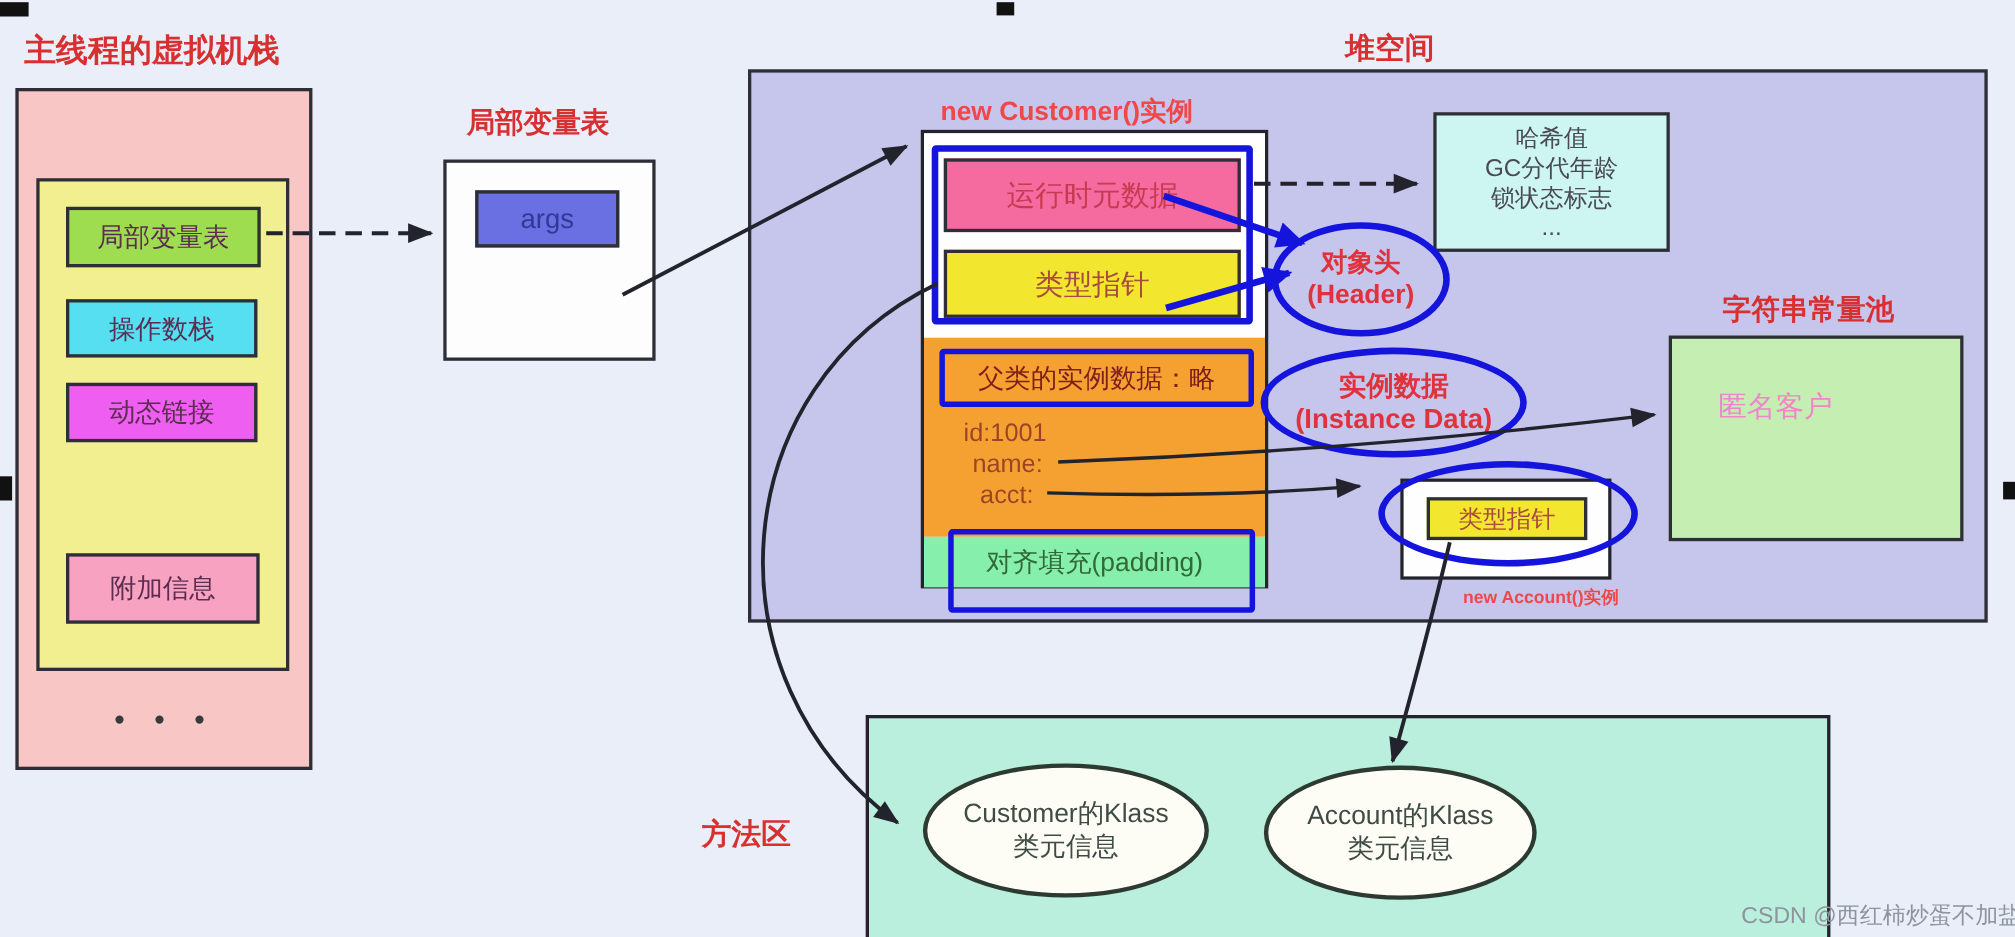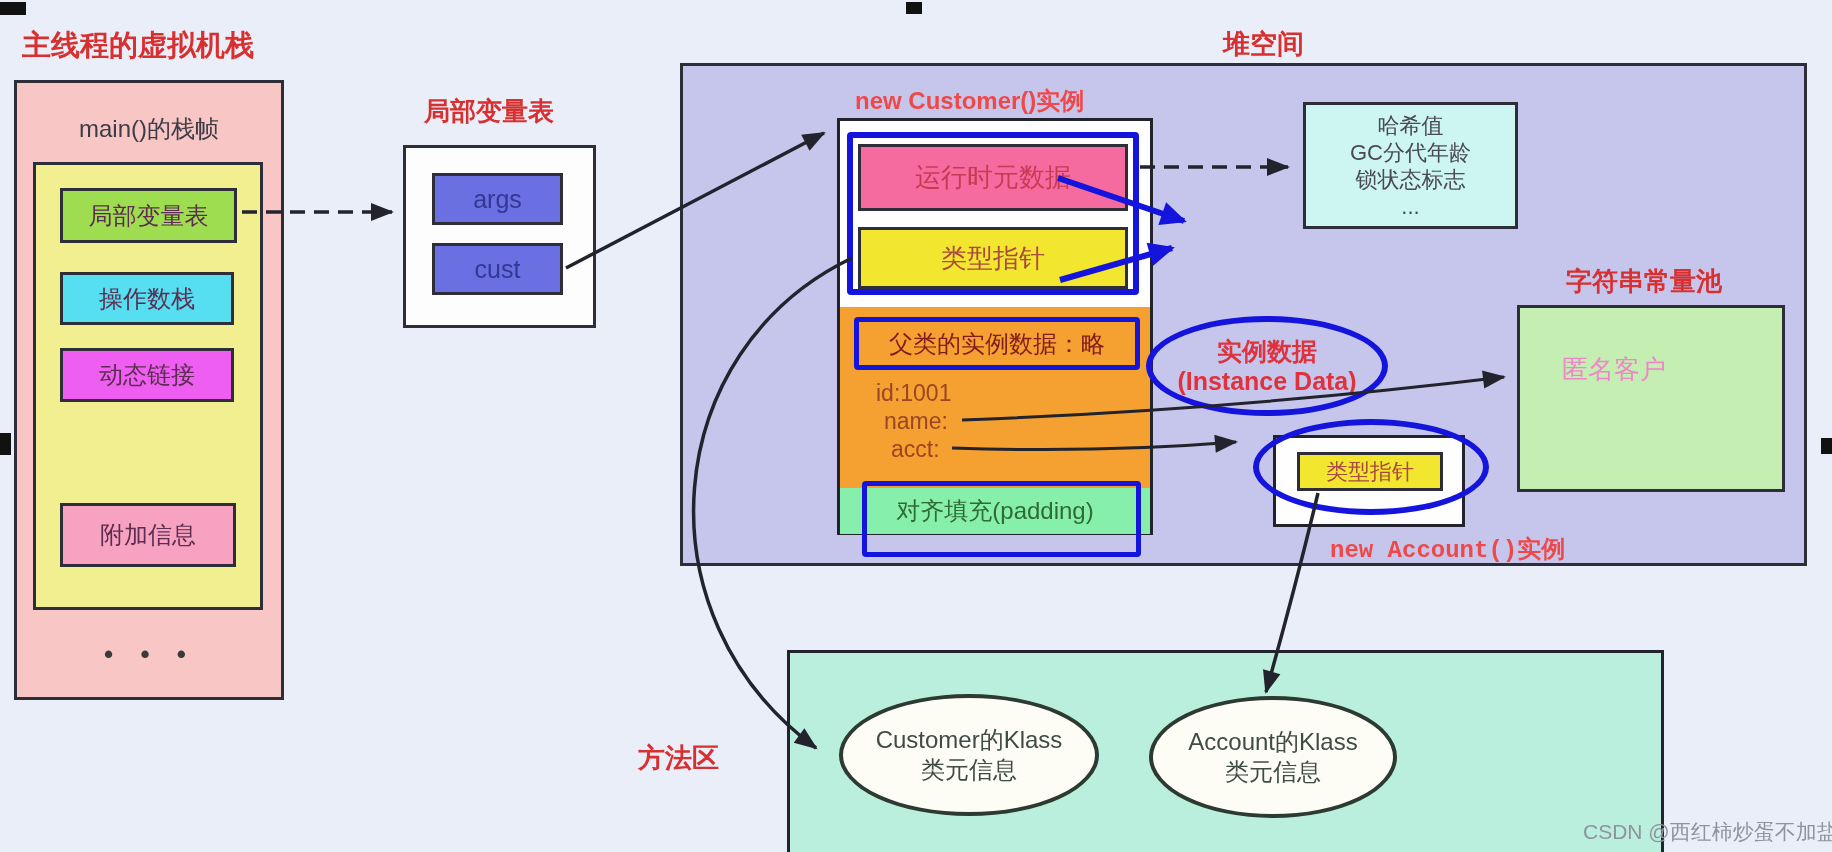--- a/index.html
+++ b/index.html
@@ -24,34 +24,32 @@
 <div id="canvas">
 
   <div class="handle" style="left:0;top:2px;width:26px;height:13px;"></div>
   <div class="handle" style="left:906px;top:2px;width:16px;height:12px;"></div>
   <div class="handle" style="left:0;top:433px;width:11px;height:22px;"></div>
   <div class="handle" style="left:1821px;top:438px;width:11px;height:16px;"></div>
 
   <div class="ttl" style="left:22px;top:26px;font-size:29px;">主线程的虚拟机栈</div>
 
   <div class="bx" style="left:14px;top:80px;width:270px;height:620px;background:#f8c7c5;"></div>
-  <div class="abs ctr" style="left:14px;top:112px;width:270px;height:34px;font-size:24px;color:#3c3c46;">main()的栈帧</div>
   <div class="bx" style="left:33px;top:162px;width:230px;height:448px;background:#f2ef90;"></div>
 
   <div class="bx ctr stack-item" style="left:60px;top:188px;width:177px;height:55px;background:#9fdd50;">局部变量表</div>
   <div class="bx ctr stack-item" style="left:60px;top:272px;width:174px;height:53px;background:#55dff0;">操作数栈</div>
   <div class="bx ctr stack-item" style="left:60px;top:348px;width:174px;height:54px;background:#ee5ef0;">动态链接</div>
   <div class="bx ctr stack-item" style="left:60px;top:503px;width:176px;height:64px;background:#f8a2c2;">附加信息</div>
 
   <div class="abs ctr" style="left:80px;top:638px;width:140px;height:32px;font-size:26px;font-weight:bold;color:#3a3a3a;letter-spacing:10px;">•  •  •</div>
 
   <div class="ttl" style="left:424px;top:94px;font-size:26px;">局部变量表</div>
   <div class="bx" style="left:403px;top:145px;width:193px;height:183px;background:#fdfdfd;"></div>
   <div class="bx ctr" style="left:432px;top:173px;width:131px;height:52px;background:#6a6fe2;color:#323896;font-size:25px;">args</div>
-  <div class="bx ctr" style="left:432px;top:243px;width:131px;height:52px;background:#6a6fe2;color:#323896;font-size:25px;">cust</div>
 
   <div class="ttl" style="left:1184px;top:26px;width:120px;font-size:27px;text-align:right;">堆空间</div>
   <div class="bx" style="left:680px;top:63px;width:1127px;height:503px;background:#c6c6ec;"></div>
 
   <div class="redlbl" style="left:855px;top:85px;font-size:24px;">new Customer()实例</div>
   <div class="bx" style="left:837px;top:118px;width:316px;height:417px;background:#fefefe;border-color:#23232d;"></div>
 
   <div class="bx ctr" style="left:858px;top:144px;width:270px;height:67px;background:#f56ba0;font-size:26px;color:#c73a52;">运行时元数据</div>
   <div class="bx ctr" style="left:858px;top:227px;width:270px;height:62px;background:#f3e62e;font-size:26px;color:#a84a40;">类型指针</div>
   <div class="blue-rect" style="left:847px;top:132px;width:292px;height:163px;"></div>
@@ -65,33 +63,37 @@
   <div class="abs ctr" style="left:840px;top:488px;width:310px;height:46px;background:#86efac;font-size:24px;color:#2f6b33;">对齐填充(padding)</div>
   <div class="blue-rect" style="left:862px;top:481px;width:279px;height:76px;border-width:5px;"></div>
 
   <div class="bx col" style="left:1303px;top:102px;width:215px;height:127px;background:#cdf6f3;font-size:22px;color:#4a4a52;line-height:27px;">
     <div>哈希值</div>
     <div>GC分代年龄</div>
     <div>锁状态标志</div>
     <div>...</div>
   </div>
 
+  <div class="blue-ellipse col" style="left:1156px;top:202px;width:162px;height:104px;font-size:24px;">
+    <div class="ann-text">对象头</div>
+    <div class="ann-text">(Header)</div>
+  </div>
   <div class="blue-ellipse col" style="left:1146px;top:316px;width:242px;height:100px;font-size:25px;">
     <div class="ann-text">实例数据</div>
     <div class="ann-text">(Instance Data)</div>
   </div>
 
   <div class="ttl" style="left:1566px;top:264px;font-size:26px;">字符串常量池</div>
   <div class="bx" style="left:1517px;top:305px;width:268px;height:187px;background:#c5eeb2;"></div>
   <div class="abs" style="left:1562px;top:352px;font-size:26px;color:#ef86ca;">匿名客户</div>
 
   <div class="bx" style="left:1273px;top:435px;width:192px;height:92px;background:#fefefe;border-color:#23232d;"></div>
   <div class="bx ctr" style="left:1297px;top:452px;width:146px;height:39px;background:#f3e62e;font-size:22px;color:#a84a40;">类型指针</div>
   <div class="blue-ellipse" style="left:1253px;top:419px;width:236px;height:96px;"></div>
-  <div class="redlbl" style="left:1330px;top:533px;font-size:24px;font-family:Liberation Mono, monospace;">new Account()实例</div>
+  <div class="redlbl" style="left:1330px;top:533px;font-size:16px;">new Account()实例</div>
 
   <div class="ttl" style="left:638px;top:740px;font-size:27px;">方法区</div>
   <div class="bx" style="left:787px;top:650px;width:877px;height:210px;background:#baeedd;border-color:#23232d;"></div>
 
   <div class="klass-ellipse col" style="left:839px;top:694px;width:260px;height:122px;">
     <div>Customer的Klass</div>
     <div>类元信息</div>
   </div>
   <div class="klass-ellipse col" style="left:1149px;top:696px;width:248px;height:122px;">
     <div>Account的Klass</div>

